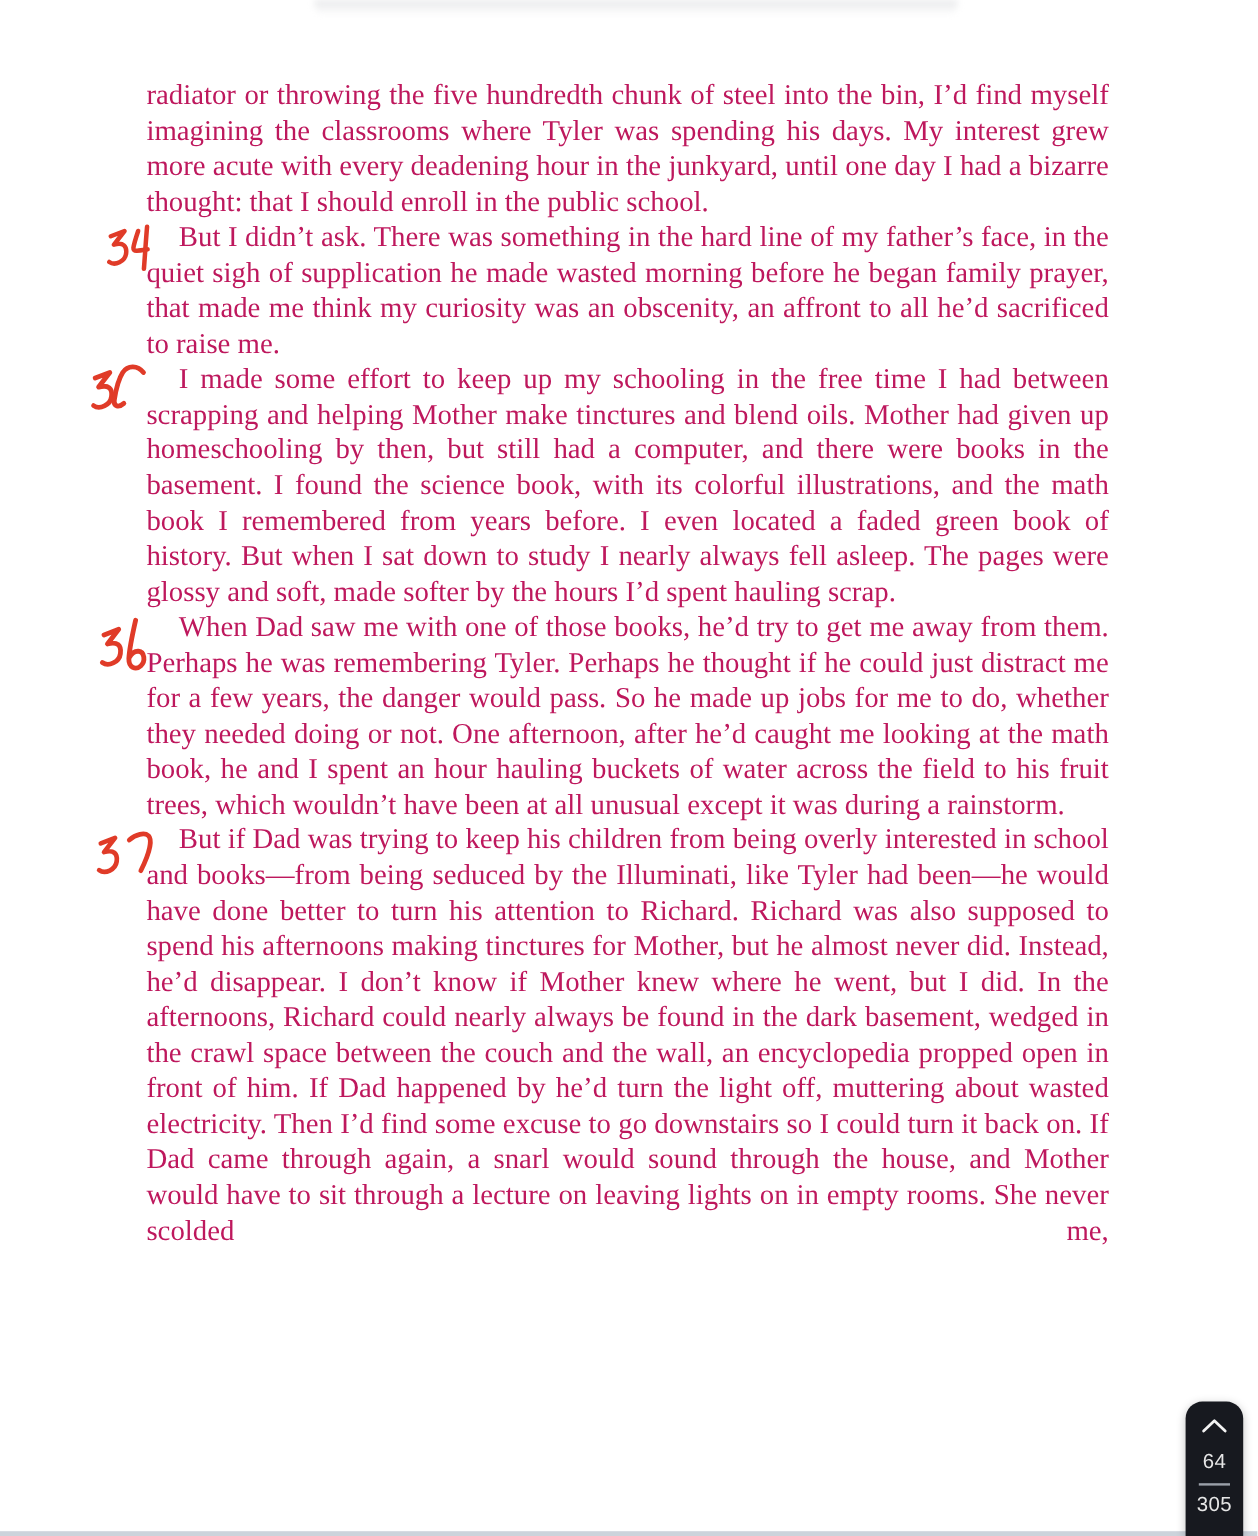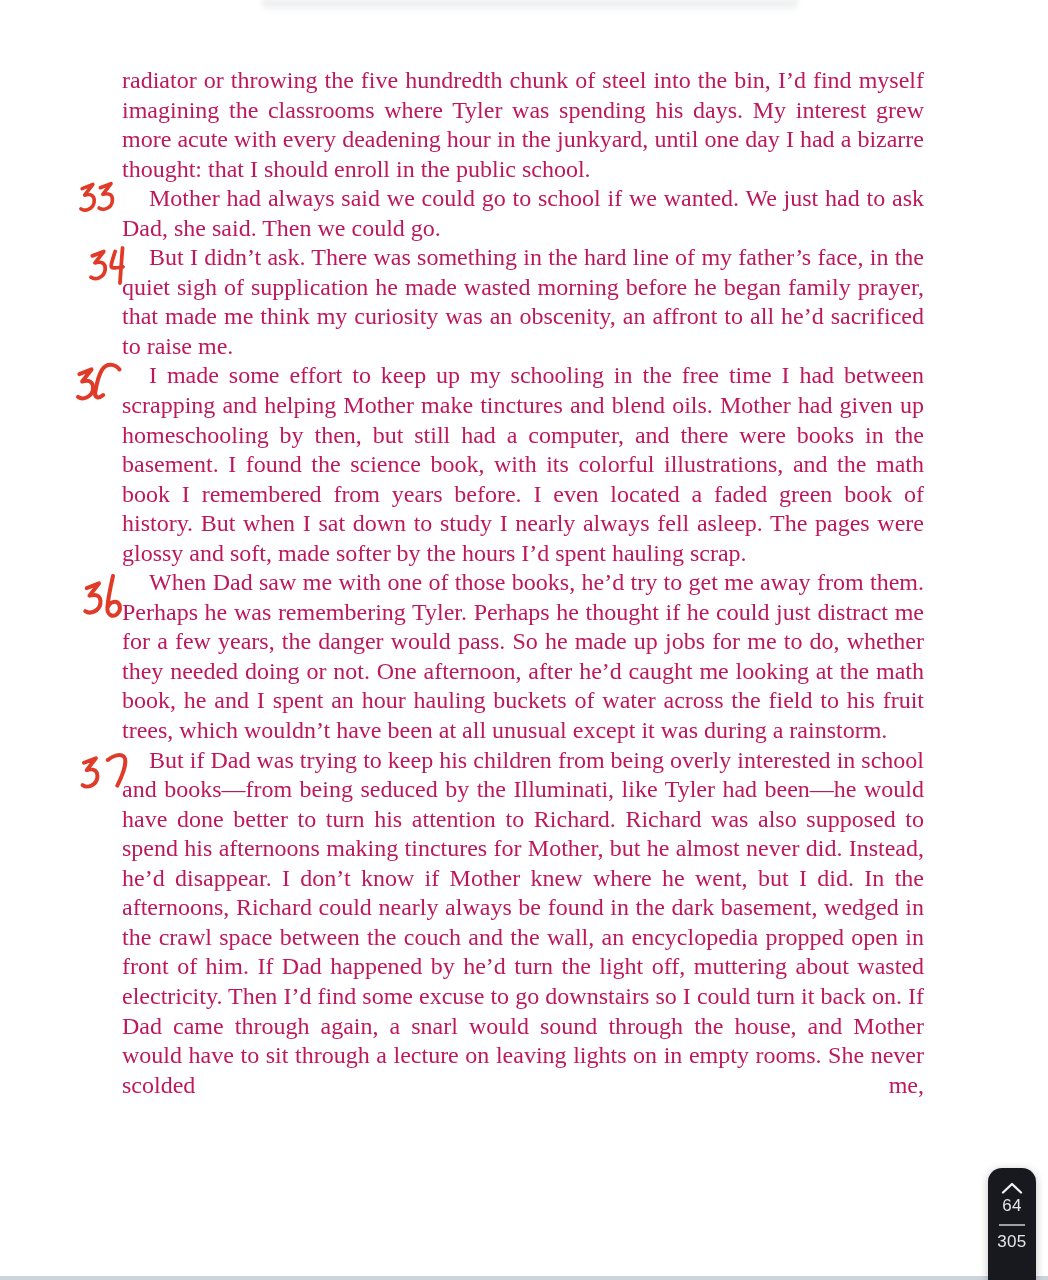--- a/index.html
+++ b/index.html
@@ -100,44 +100,37 @@
     border: none;
     padding: 0;
     margin-top: 13px;
     cursor: pointer;
     line-height: 0;
   }
   .pager .num {
     font-size: 17px;
     letter-spacing: 0.3px;
   }
-  .pager .cur { margin-top: 1px; }
+  .pager .cur { margin-top: 13px; }
   .pager .divider {
     width: 26px;
     height: 0;
     border-top: 2px solid #9aa0a8;
     margin: 8px 0 6px 0;
   }
 </style>
 </head>
 <body>
 
 <div class="toolbar-shadow"></div>
 
 <div class="page-text">
 
   <p>radiator or throwing the five hundredth chunk of steel into the bin, I’d find myself imagining the classrooms where Tyler was spending his days. My interest grew more acute with every deadening hour in the junkyard, until one day I had a bizarre thought: that I should enroll in the public school.</p>
 
-  <p class="indent"><span class="note note-33" aria-label="33">
-        <svg width="38" height="37" viewBox="0 0 46 42" aria-hidden="true">
-        <path d="M5,9 L18,4 L8,17 C17,14.5 20.5,18.5 19.5,25.5 C18.5,33 9,37.5 3.5,33.5"></path>
-        <path d="M27,8 L40,3 L30,16 C39,13.5 42.5,17.5 41.5,24.5 C40.5,32 31,36.5 25.5,32.5"></path>
-      </svg>
-        <span class="sr">33</span>
-      </span><span>Mother had always said we could go to school if we wanted. We just had to ask Dad, she said. Then we could go.</span></p>
 
   <p class="indent"><span class="note note-34" aria-label="34">
         <svg width="42" height="41" viewBox="0 0 48 46" aria-hidden="true">
         <path d="M5,12 L18,7 L8,20 C17,17.5 20.5,21.5 19.5,28.5 C18.5,36 9,40.5 3.5,36.5"></path>
         <path d="M31,7 C29,13 27,19 26.5,23 C26.2,27 31,26 40,24.5"></path>
         <path d="M39.5,3 C38.5,14 37.5,30 36.5,43"></path>
       </svg>
         <span class="sr">34</span>
       </span><span>But I didn’t ask. There was something in the hard line of my father’s face, in the quiet sigh of supplication he made wasted morning before he began family prayer, that made me think my curiosity was an obscenity, an affront to all he’d sacrificed to raise me.</span></p>
 

